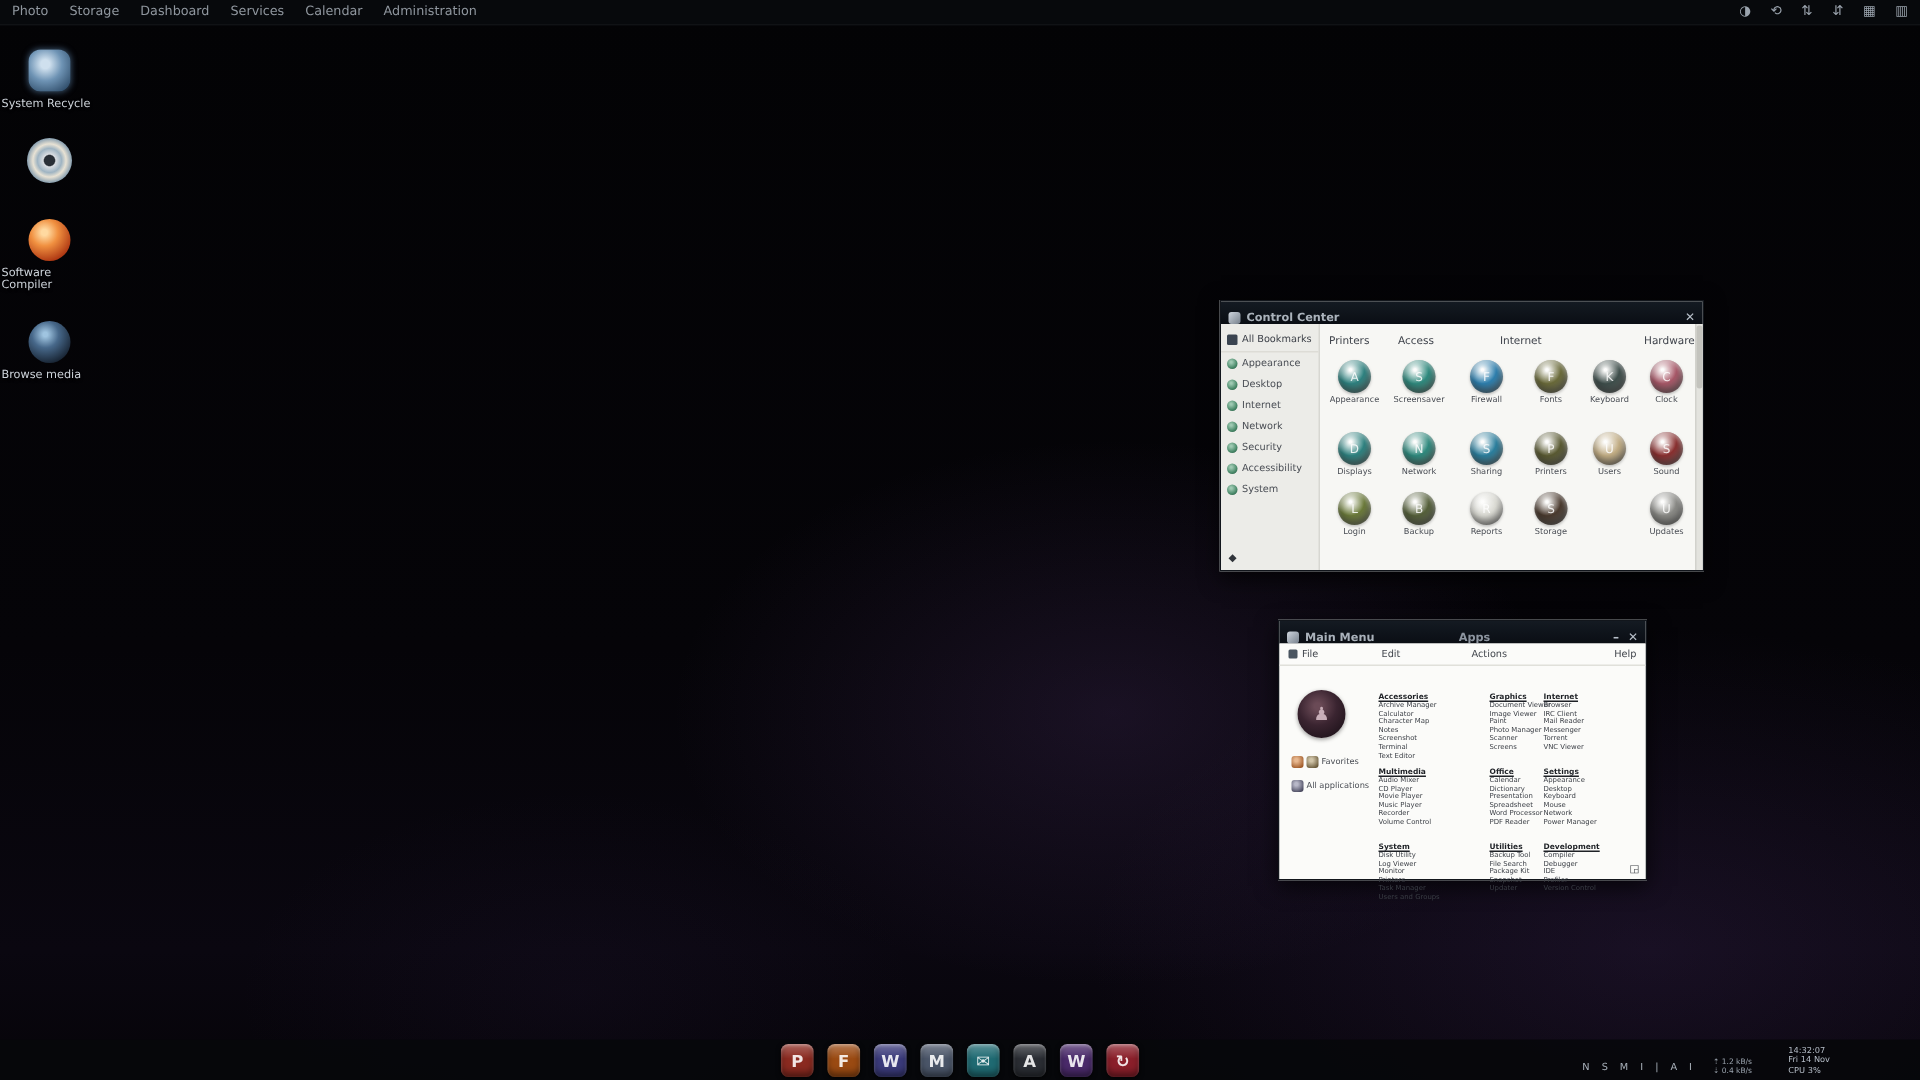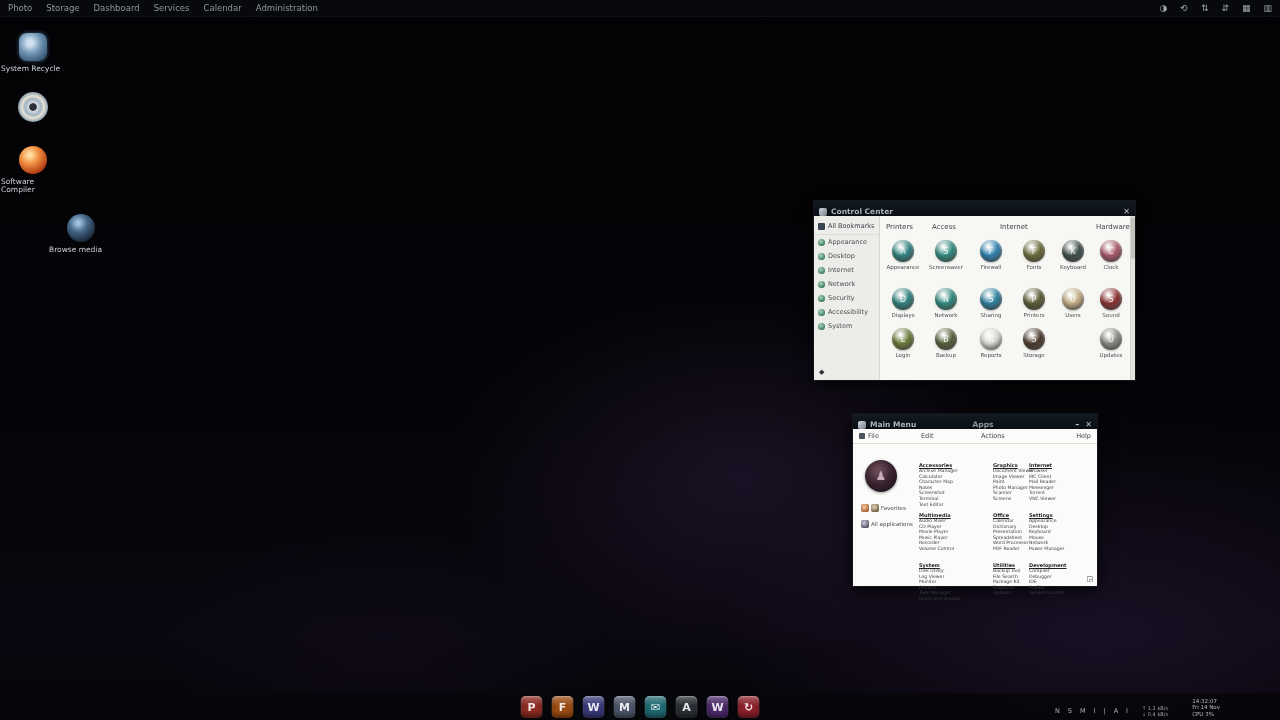--- a/index.html
+++ b/index.html
@@ -123,21 +123,21 @@
         <div class="lbl">System Recycle</div>
       </div>
       <div class="dicon" style="left: 1px; top: 92px;">
         <div class="img di-disc"></div>
         <div class="lbl"></div>
       </div>
       <div class="dicon" style="left: 1px; top: 146px;">
         <div class="img di-ball-orange"></div>
         <div class="lbl">Software Compiler</div>
       </div>
-      <div class="dicon" style="left: 1px; top: 214px; margin-left: 48px;">
+      <div class="dicon" style="left: 1px; top: 214px;">
         <div class="img di-ball-dark"></div>
         <div class="lbl">Browse media</div>
       </div>
     </div>
 
   <div class="window" id="cc-window" style="left:813px; top:200px; width:323px; height:181px;">
     <div class="titlebar">
       <span class="wicon"></span>
       <span class="ttl">Control Center</span>
       <span class="tspace"></span>

